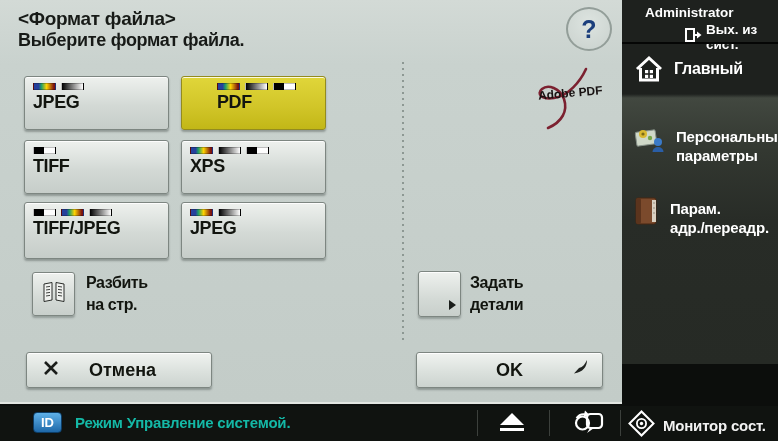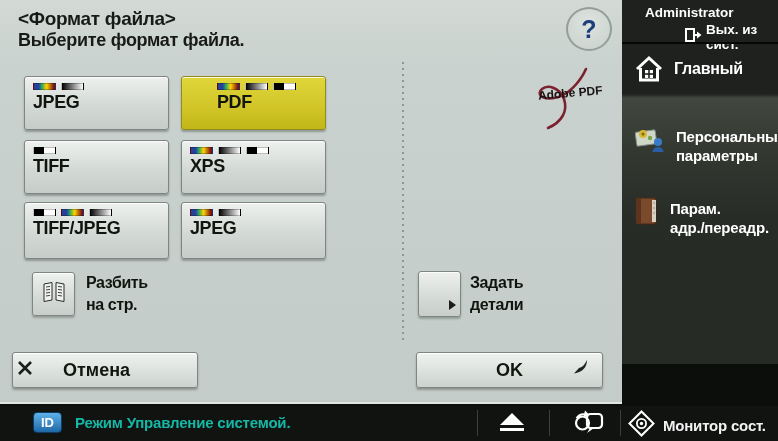--- a/index.html
+++ b/index.html
@@ -47,21 +47,21 @@
   
   .dotline{position:absolute;left:402px;top:62px;width:2px;height:282px;
     background:repeating-linear-gradient(180deg,#8d9893 0 2px,transparent 2px 6px);}
   
   .adobe{position:absolute;left:530px;top:66px;width:82px;height:66px;}
   
   .action-btn{position:absolute;top:352px;height:36px;box-sizing:border-box;border:1px solid #7d8681;border-radius:3px;
     background:linear-gradient(180deg,#f0f3f0,#dbe1dd 55%,#ccd3cf);
     box-shadow:0 2px 2px rgba(40,50,45,.35), inset 0 1px 0 rgba(255,255,255,.9);
     display:flex;align-items:center;font-size:18px;font-weight:700;color:#12150f;cursor:pointer;}
-  .cancel-btn{left:12px;width:186px;padding-left:4px;gap:30px;text-align:right;}
+  .cancel-btn{left:26px;width:186px;padding-left:16px;gap:30px;text-align:right;}
   .ok-btn{left:416px;width:187px;justify-content:center;}
   .ok-arrow{position:absolute;right:12px;bottom:6px;}
   
   .sidebar{position:absolute;left:622px;top:0;width:156px;height:364px;
     background:linear-gradient(180deg,#1e211e 0,#1e211e 94px,#424840 98px,#333831 150px,#282c27 220px,#262a25 100%);
     color:#fff;}
   .admin-name{position:absolute;left:23px;top:5px;font-size:13.5px;font-weight:700;color:#fff;}
   .logout-row{position:absolute;left:23px;top:22px;display:flex;align-items:center;gap:4px;cursor:pointer;padding-left:40px;}
   .logout-label{font-size:13.5px;font-weight:700;color:#fff;}
   .sb-sep{position:absolute;left:0;top:42px;width:156px;height:2px;background:#050605;}

